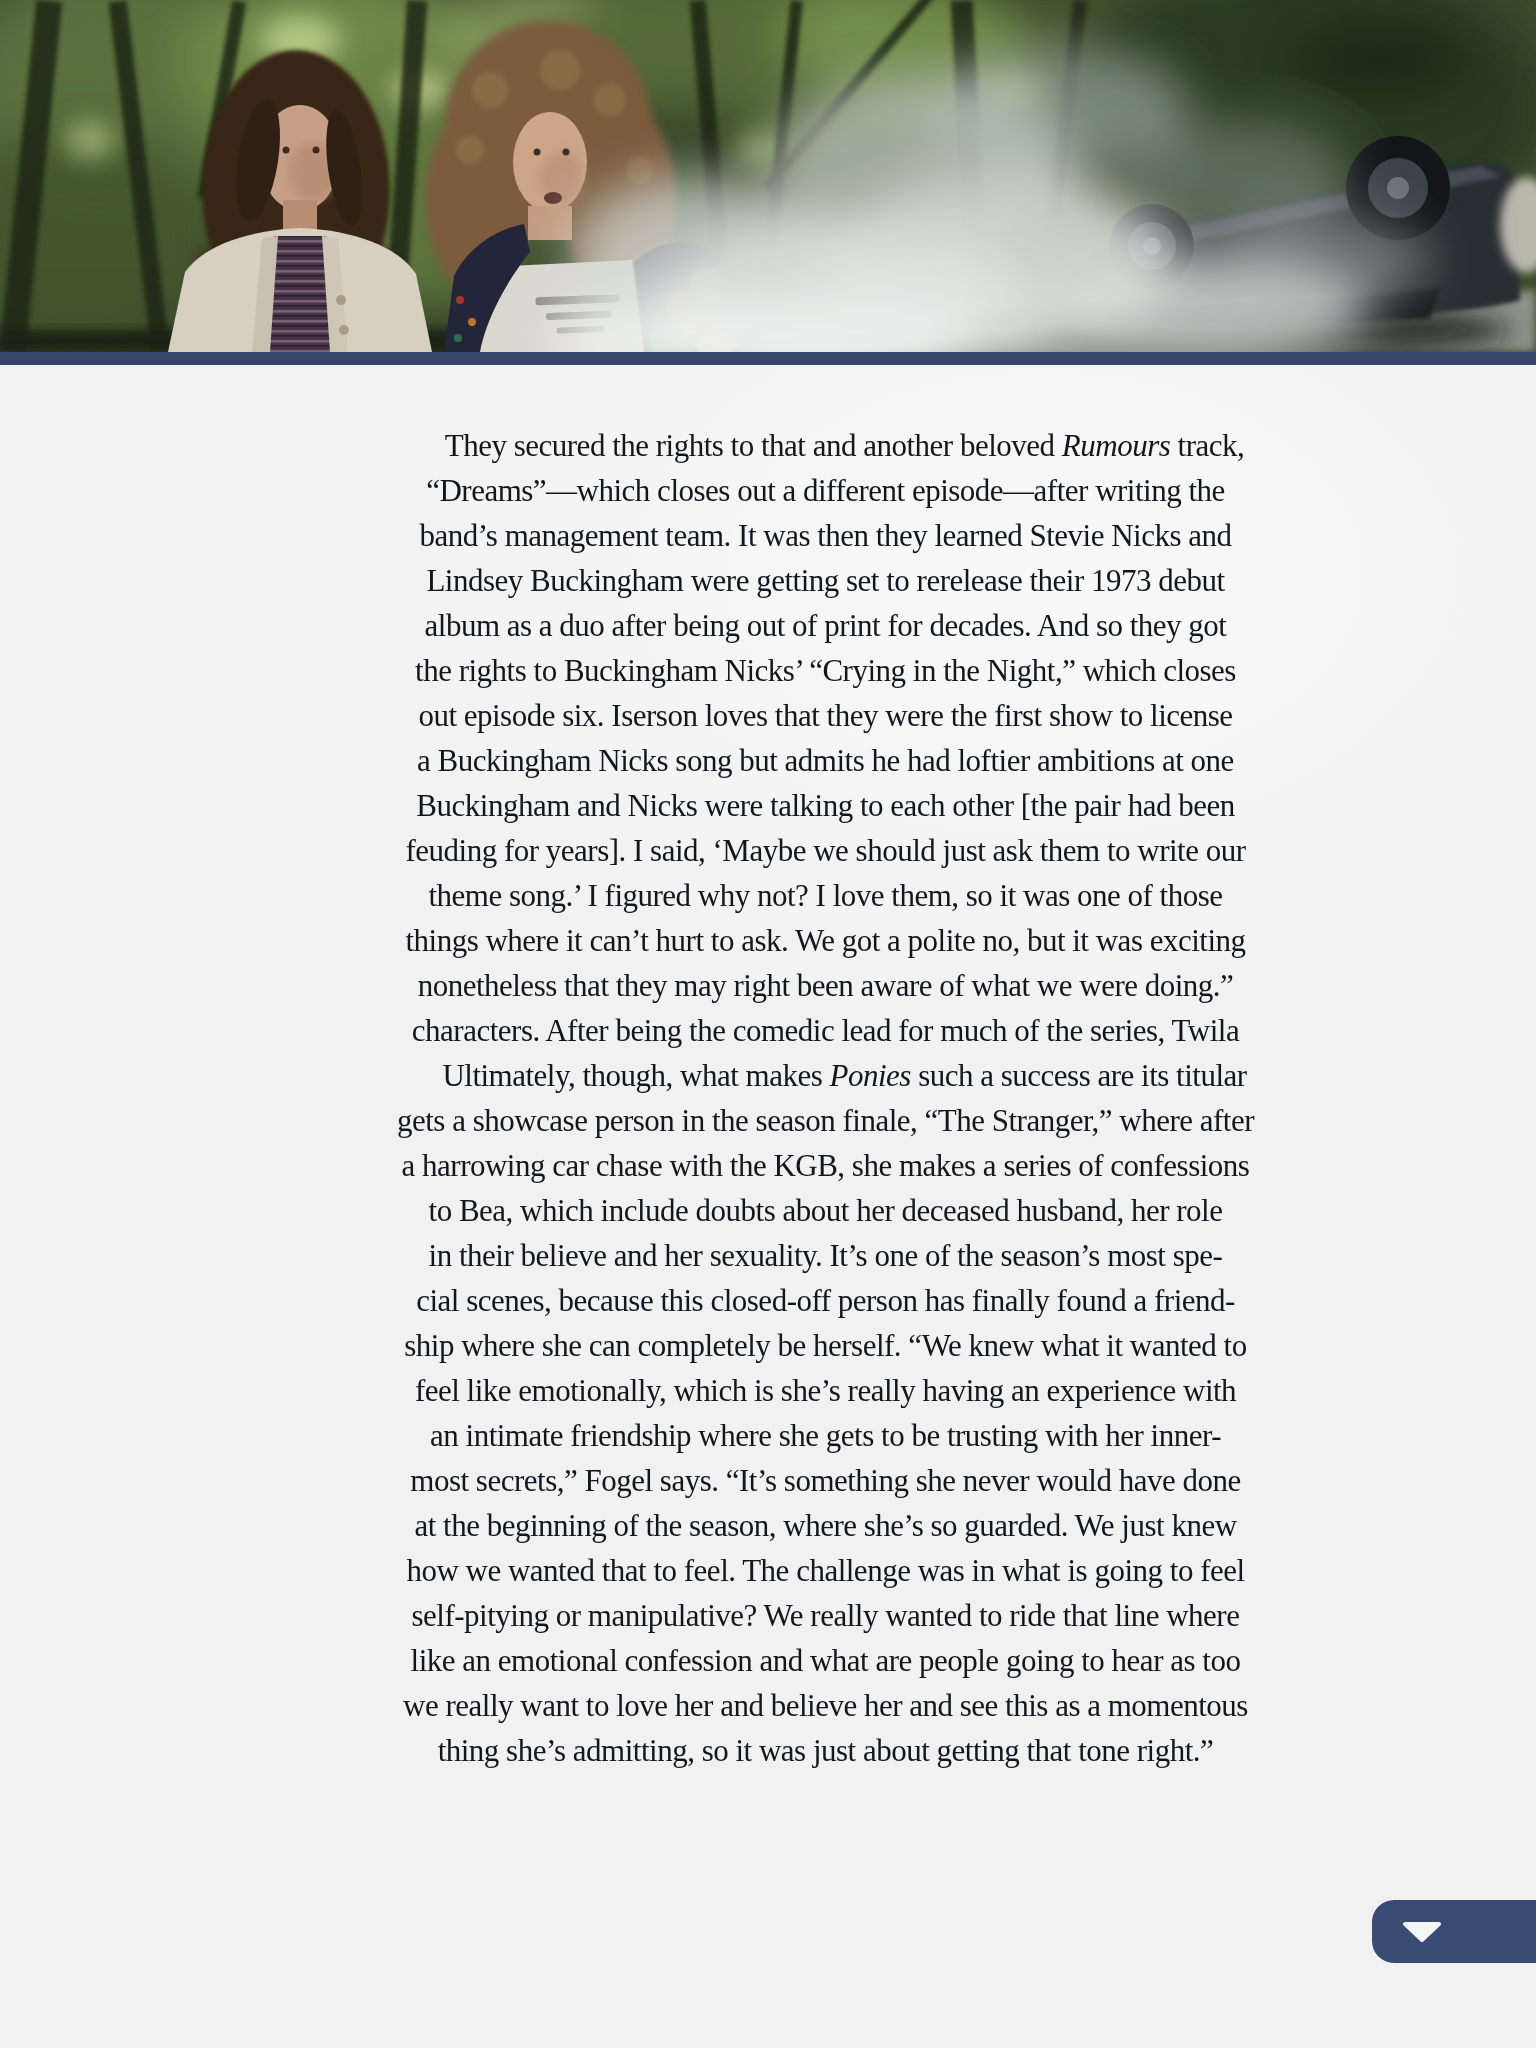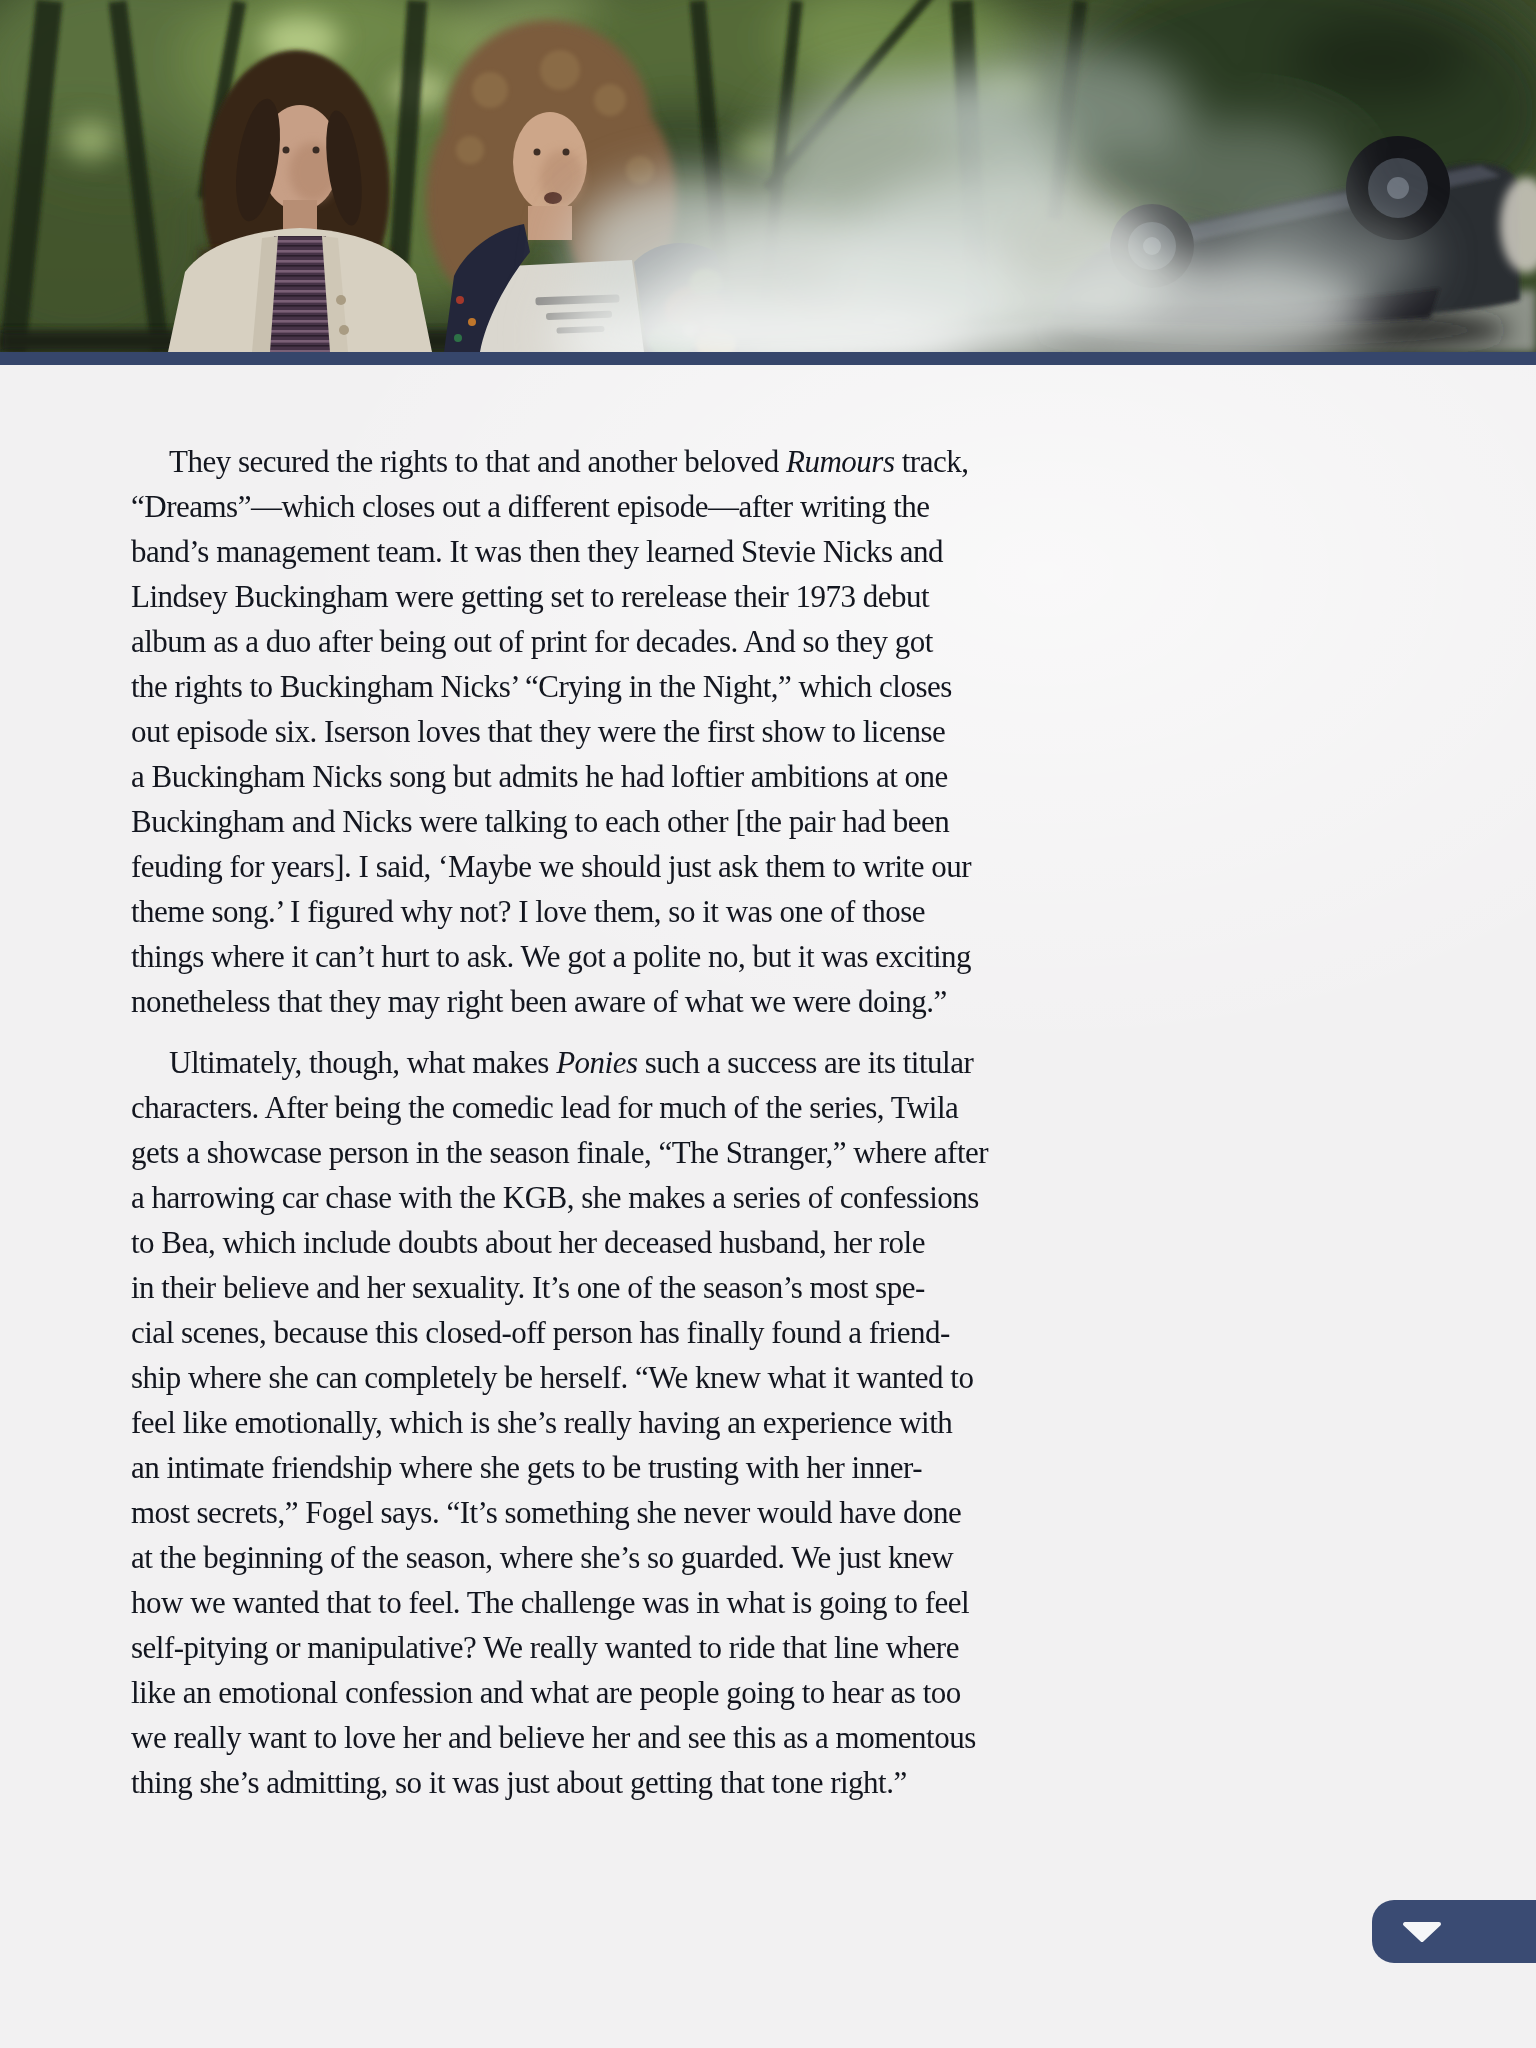--- a/index.html
+++ b/index.html
@@ -23,21 +23,21 @@
     width: 1536px; height: 13px;
     background: var(--divider, #36466b);
   }
   .article {
     position: absolute; top: 365px; left: 0;
     width: 1536px;
     padding: 58px 0 0 115px;
     box-sizing: border-box;
     color: var(--ink, #13161f);
   }
-  .para { margin: 16px; }
+  .para { margin: 0; text-align: center; }
   .line {
     font-size: 31px;
     line-height: 45px;
     letter-spacing: -0.5px;
     white-space: nowrap;
   }
   .line.indent { padding-left: 38px; }
   .line em { font-style: italic; }
   .pager {
     position: absolute; top: 1900px; right: 0;
@@ -226,22 +226,22 @@
         <div class="line"><span>the rights to Buckingham Nicks’ “Crying in the Night,” which closes</span></div>
         <div class="line"><span>out episode six. Iserson loves that they were the first show to license</span></div>
         <div class="line"><span>a Buckingham Nicks song but admits he had loftier ambitions at one</span></div>
         <div class="line"><span>Buckingham and Nicks were talking to each other [the pair had been</span></div>
         <div class="line"><span>feuding for years]. I said, ‘Maybe we should just ask them to write our</span></div>
         <div class="line"><span>theme song.’ I figured why not? I love them, so it was one of those</span></div>
         <div class="line"><span>things where it can’t hurt to ask. We got a polite no, but it was exciting</span></div>
         <div class="line"><span>nonetheless that they may right been aware of what we were doing.”</span></div>
       </div>
       <div class="para">
+        <div class="line"><span>characters. After being the comedic lead for much of the series, Twila</span></div>
         <div class="line indent"><span>Ultimately, though, what makes </span><em>Ponies</em><span> such a success are its titular</span></div>
-        <div class="line"><span>characters. After being the comedic lead for much of the series, Twila</span></div>
         <div class="line"><span>gets a showcase person in the season finale, “The Stranger,” where after</span></div>
         <div class="line"><span>a harrowing car chase with the KGB, she makes a series of confessions</span></div>
         <div class="line"><span>to Bea, which include doubts about her deceased husband, her role</span></div>
         <div class="line"><span>in their believe and her sexuality. It’s one of the season’s most spe-</span></div>
         <div class="line"><span>cial scenes, because this closed-off person has finally found a friend-</span></div>
         <div class="line"><span>ship where she can completely be herself. “We knew what it wanted to</span></div>
         <div class="line"><span>feel like emotionally, which is she’s really having an experience with</span></div>
         <div class="line"><span>an intimate friendship where she gets to be trusting with her inner-</span></div>
         <div class="line"><span>most secrets,” Fogel says. “It’s something she never would have done</span></div>
         <div class="line"><span>at the beginning of the season, where she’s so guarded. We just knew</span></div>

